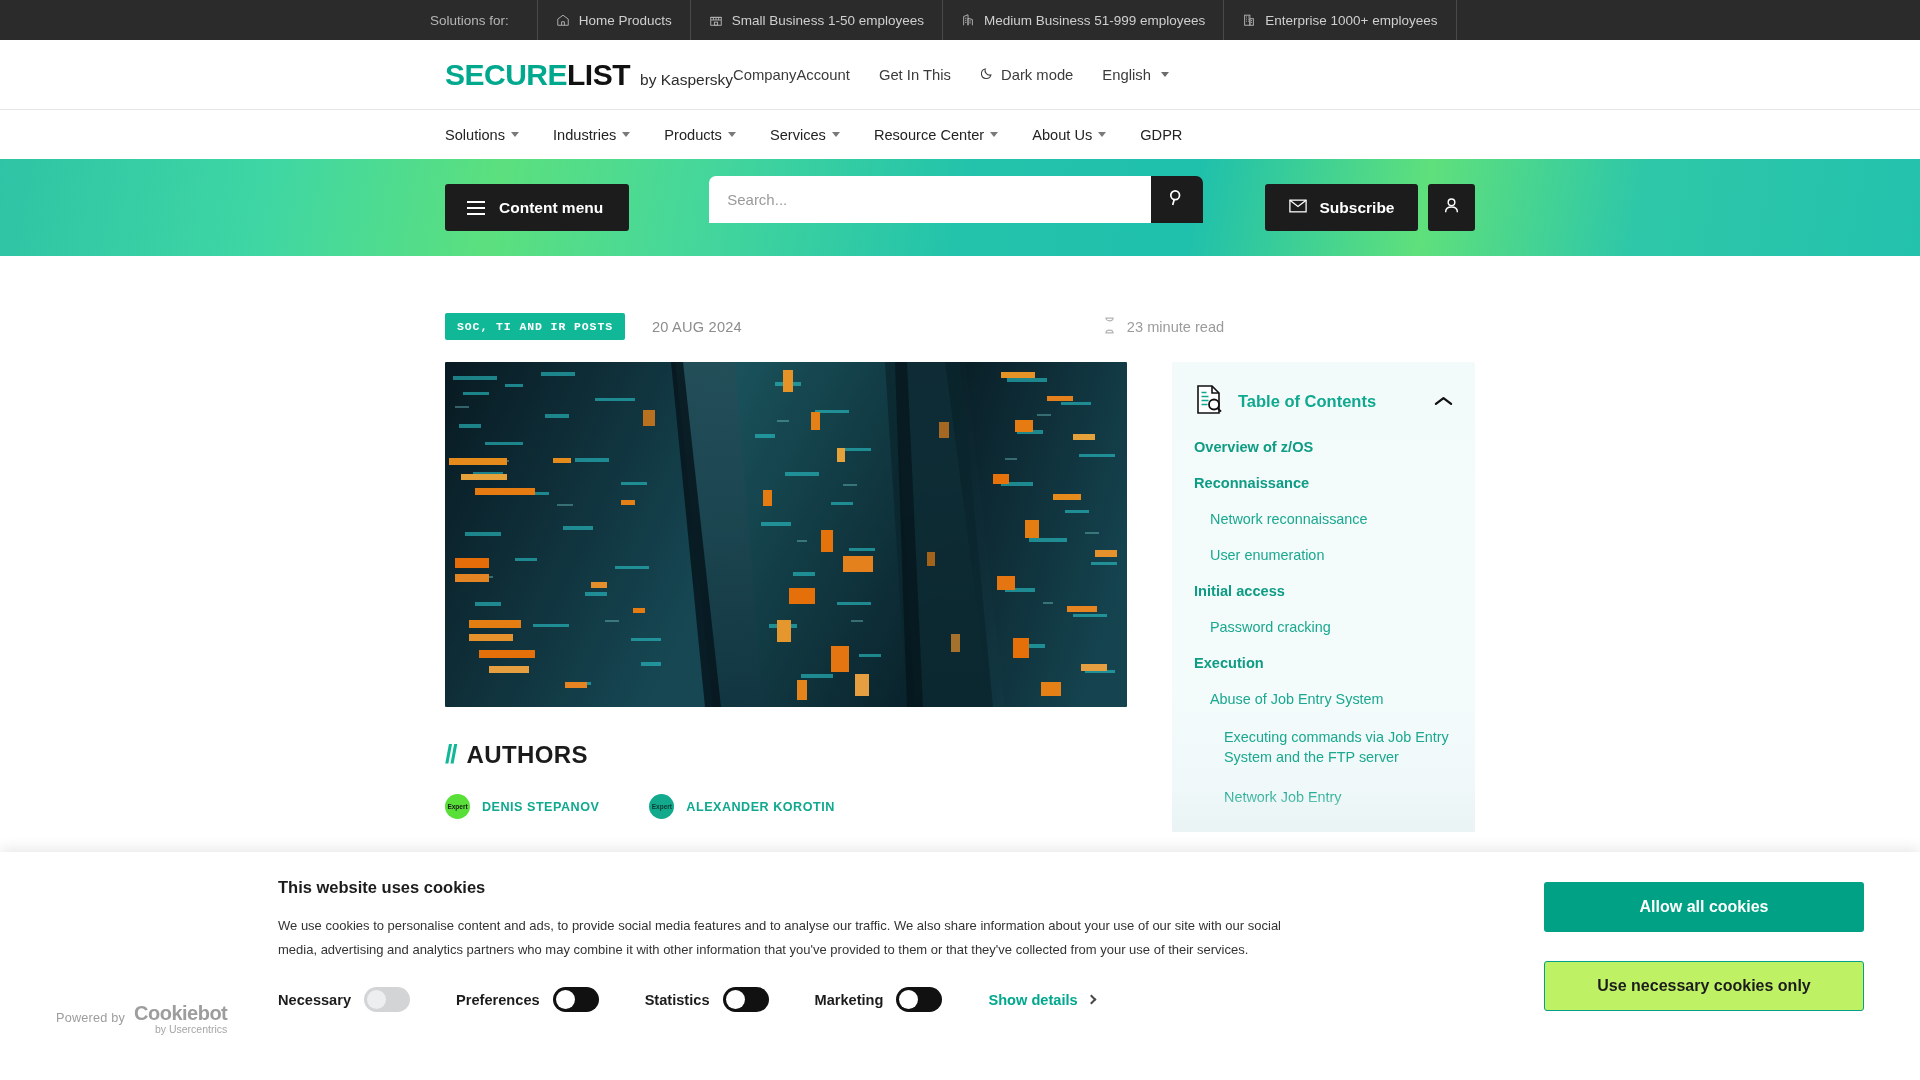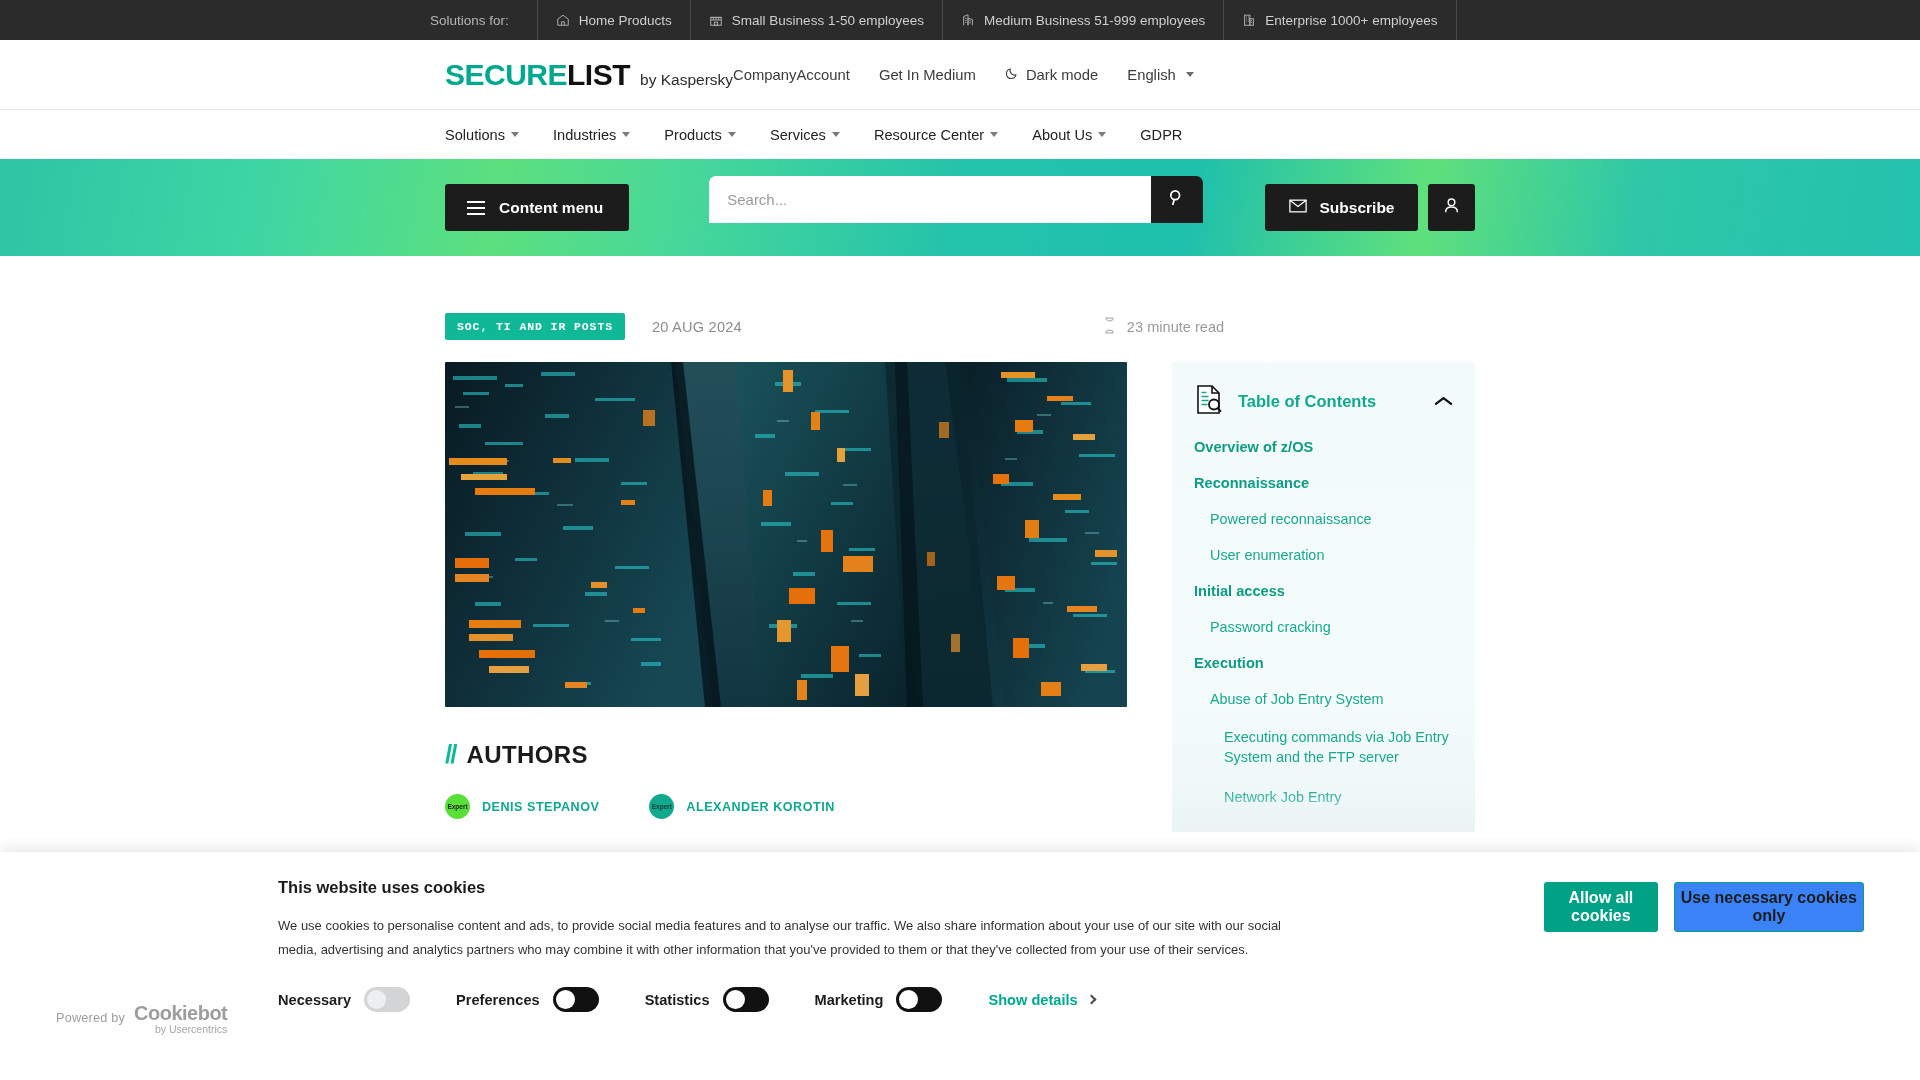--- a/index.html
+++ b/index.html
@@ -286,30 +286,30 @@
   .show-details {
     display: flex; align-items: center; gap: 10px;
     color: #00a88e; font-size: 14.6px; font-weight: 700; cursor: pointer;
   }
   .chev-right {
     width: 7px; height: 7px; border-top: 2px solid #4a4a4a;
     border-right: 2px solid #4a4a4a; transform: rotate(45deg);
   }
 
   .cookie-btn-col {
-    width: 320px; display: flex; gap: 16px;
+    width: 320px; display: flex; flex-direction: column; gap: 29px;
     padding-top: 4px;
   }
   .btn-allow {
     background: #00a184; color: #fff; border: none;
     height: 50px; border-radius: 3px; font-size: 16px; font-weight: 700;
     cursor: pointer; font-family: "Liberation Sans", sans-serif;
   }
   .btn-necessary {
-    background: #3b82f6; color: #1c1c1c; border: 1.5px solid #00a184;
+    background: #bef264; color: #1c1c1c; border: 1.5px solid #00a184;
     height: 50px; border-radius: 3px; font-size: 16px; font-weight: 700;
     cursor: pointer; font-family: "Liberation Sans", sans-serif;
   }
 </style>
 </head>
 <body>
 
 <div class="topbar">
   <div class="topbar-spacer"></div>
   <div class="topbar-label">Solutions for:</div>
@@ -365,21 +365,21 @@
         <span class="logo-secure">SECURE</span><span class="logo-list">LIST</span>
       </span>
       <span class="logo-by">by Kaspersky</span>
     </div>
 
     <div class="header-right">
       <div>
         <span>CompanyAccount</span>
       </div>
       <div>
-        <span>Get In Medium</span>
+        <span>Get In This</span>
       </div>
       <div>
         <span>
           <svg width="14" height="14" viewBox="0 0 16 16" fill="none" stroke="#3b3b3b" stroke-width="1.2">
             <path d="M12.5 10.2A5.4 5.4 0 0 1 5.9 3.5 5.5 5.5 0 1 0 12.5 10.2z"></path>
           </svg>
         </span>
         <span>Dark mode</span>
       </div>
       <div>
@@ -669,21 +669,21 @@
           <span class="toc-title">Table of Contents</span>
           <span class="toc-chevron">
             <svg width="19" height="12" viewBox="0 0 20 12" fill="none" stroke="#111" stroke-width="2.4" stroke-linecap="round" stroke-linejoin="round">
               <path d="M2 9l8-6 8 6"></path>
             </svg>
           </span>
         </div>
 
         <div class="toc-h2">Overview of z/OS</div>
         <div class="toc-h2">Reconnaissance</div>
-        <div class="toc-h3">Powered reconnaissance</div>
+        <div class="toc-h3">Network reconnaissance</div>
         <div class="toc-h3">User enumeration</div>
         <div class="toc-h2">Initial access</div>
         <div class="toc-h3">Password cracking</div>
         <div class="toc-h2">Execution</div>
         <div class="toc-h3">Abuse of Job Entry System</div>
         <div class="toc-h4">Executing commands via Job Entry System and the FTP server</div>
         <div class="toc-h4">Network Job Entry</div>
 
         <div class="toc-fade"></div>
       </div>

